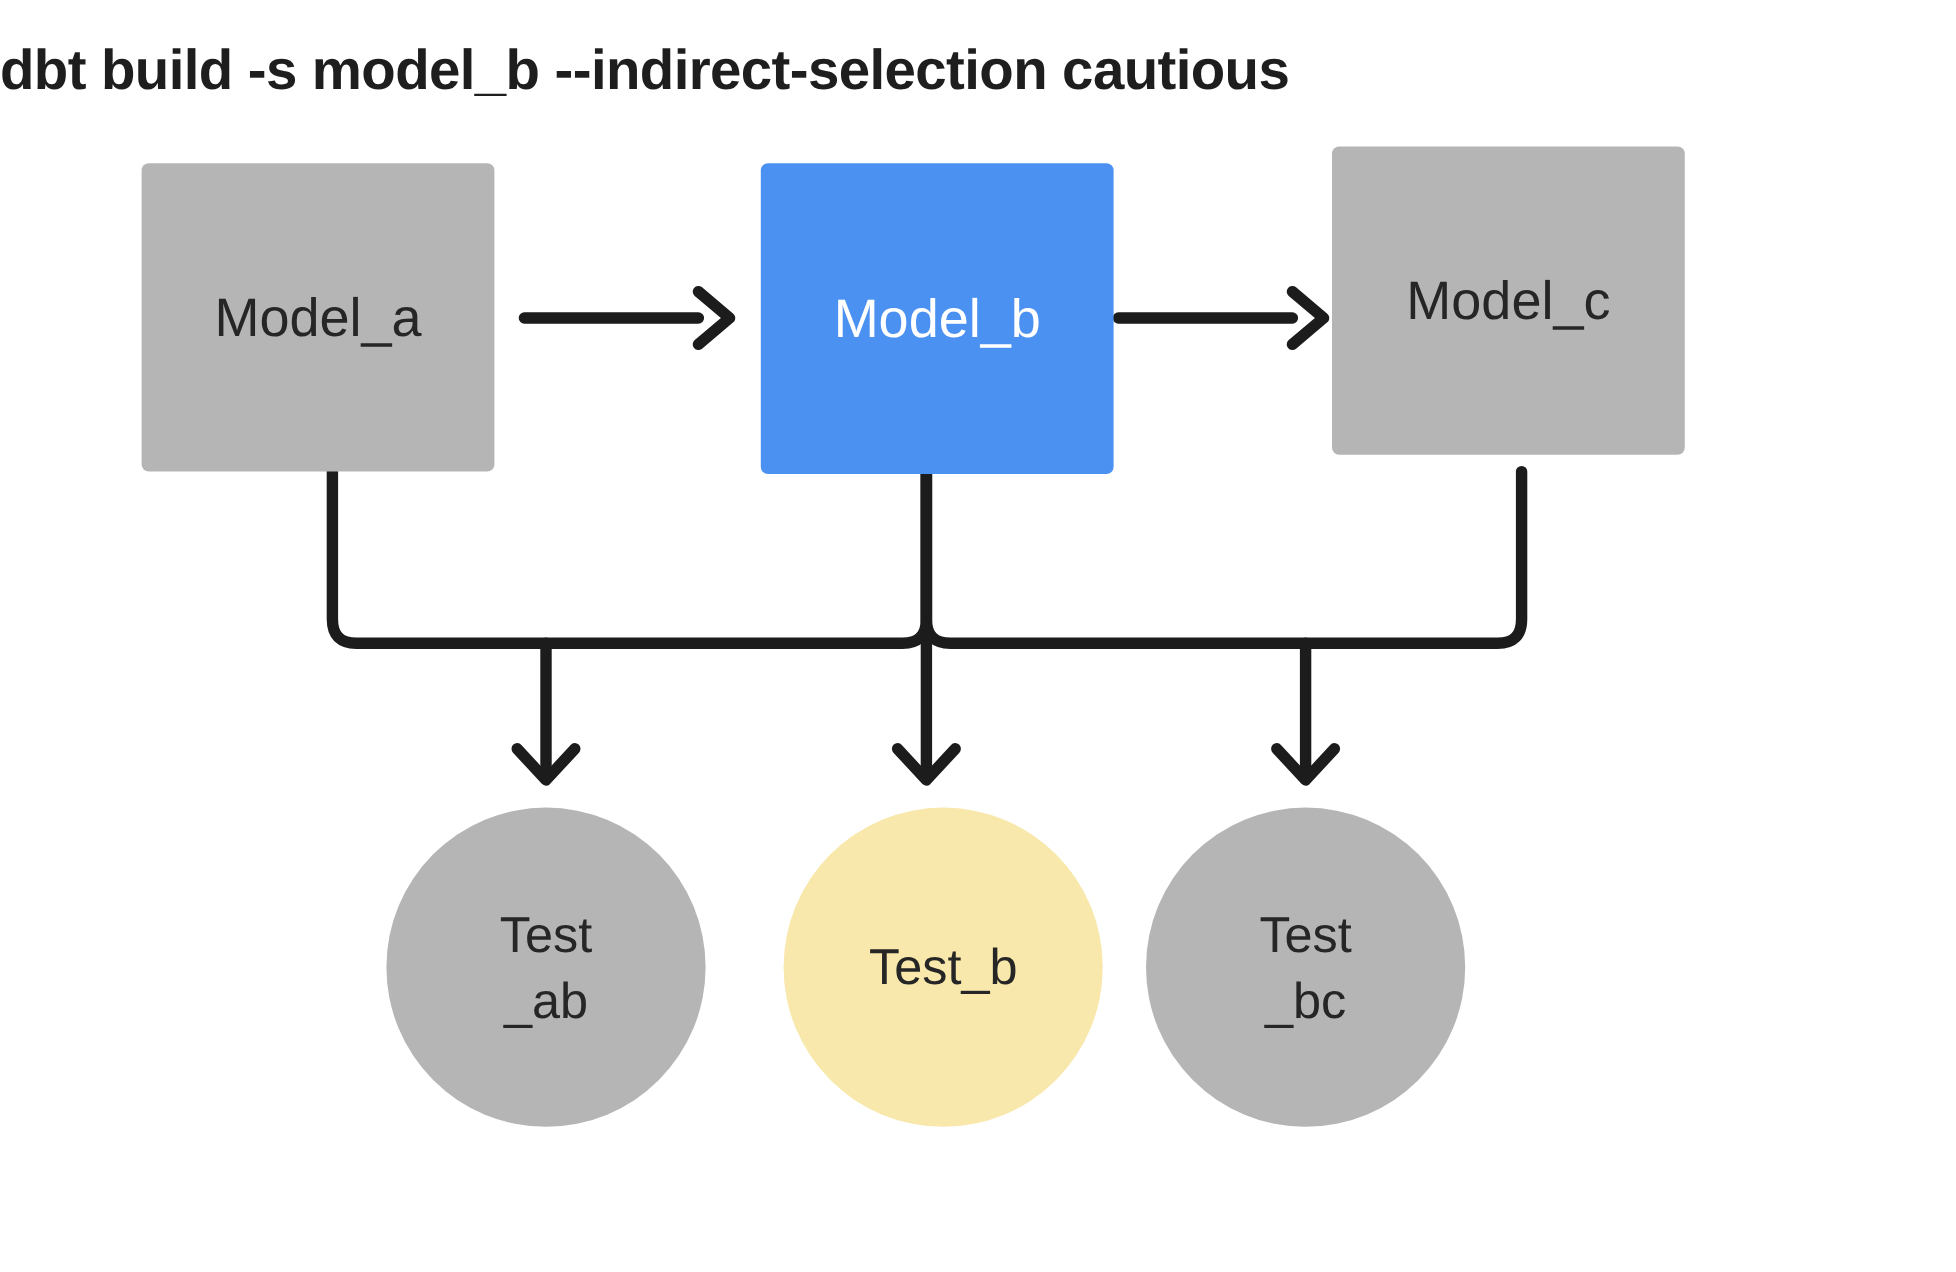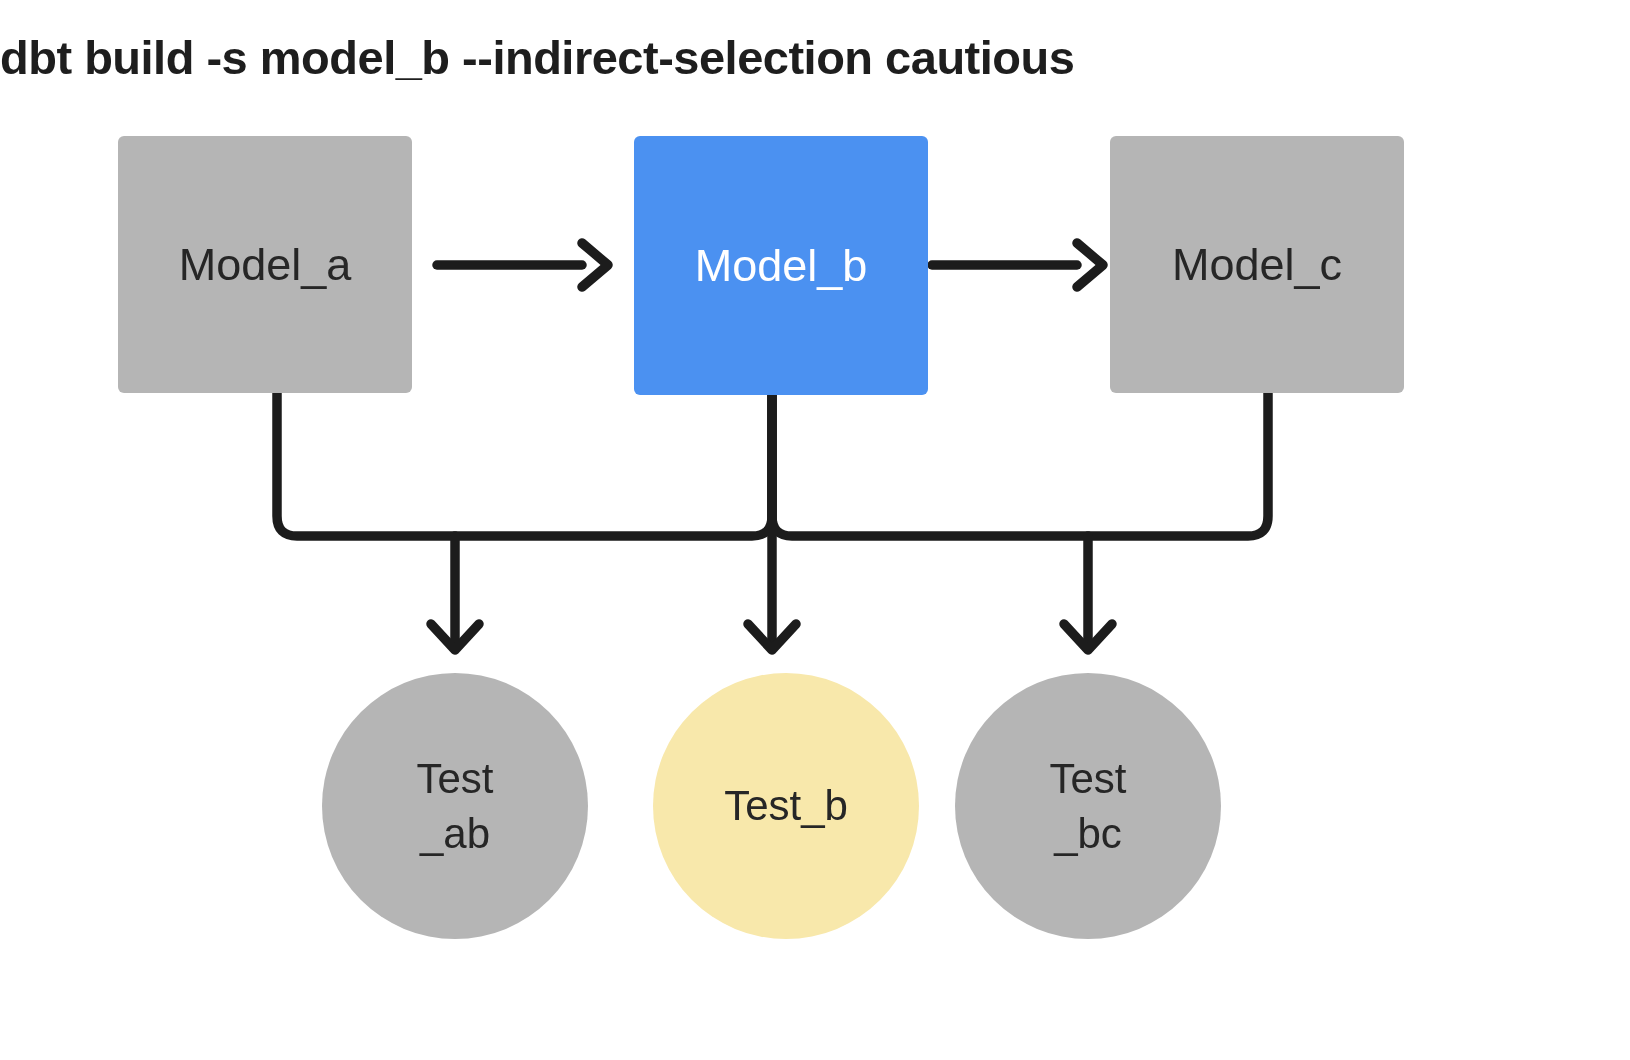--- a/index.html
+++ b/index.html
@@ -42,21 +42,21 @@
     width: 294px;
     border-radius: 6px;
     display: flex;
     align-items: center;
     justify-content: center;
     font-size: 45px;
     color: #262626;
   }
   .model-a { left: 118px;  top: 136px; height: 257px; background: var(--gray, #b5b5b5); }
   .model-b { left: 613px;  top: 136px; height: 259px; background: var(--blue, #4b91f1); color: var(--text-light, #ffffff); margin-left: 21px; }
-  .model-c { left: 1110px; top: 136px; height: 257px; background: var(--gray, #b5b5b5); }
+  .model-c { left: 1110px; top: 122px; height: 257px; background: var(--gray, #b5b5b5); }
   .circle {
     position: absolute;
     width: 266px;
     height: 266px;
     border-radius: 50%;
     display: flex;
     flex-direction: column;
     align-items: center;
     justify-content: center;
     font-size: 42px;

